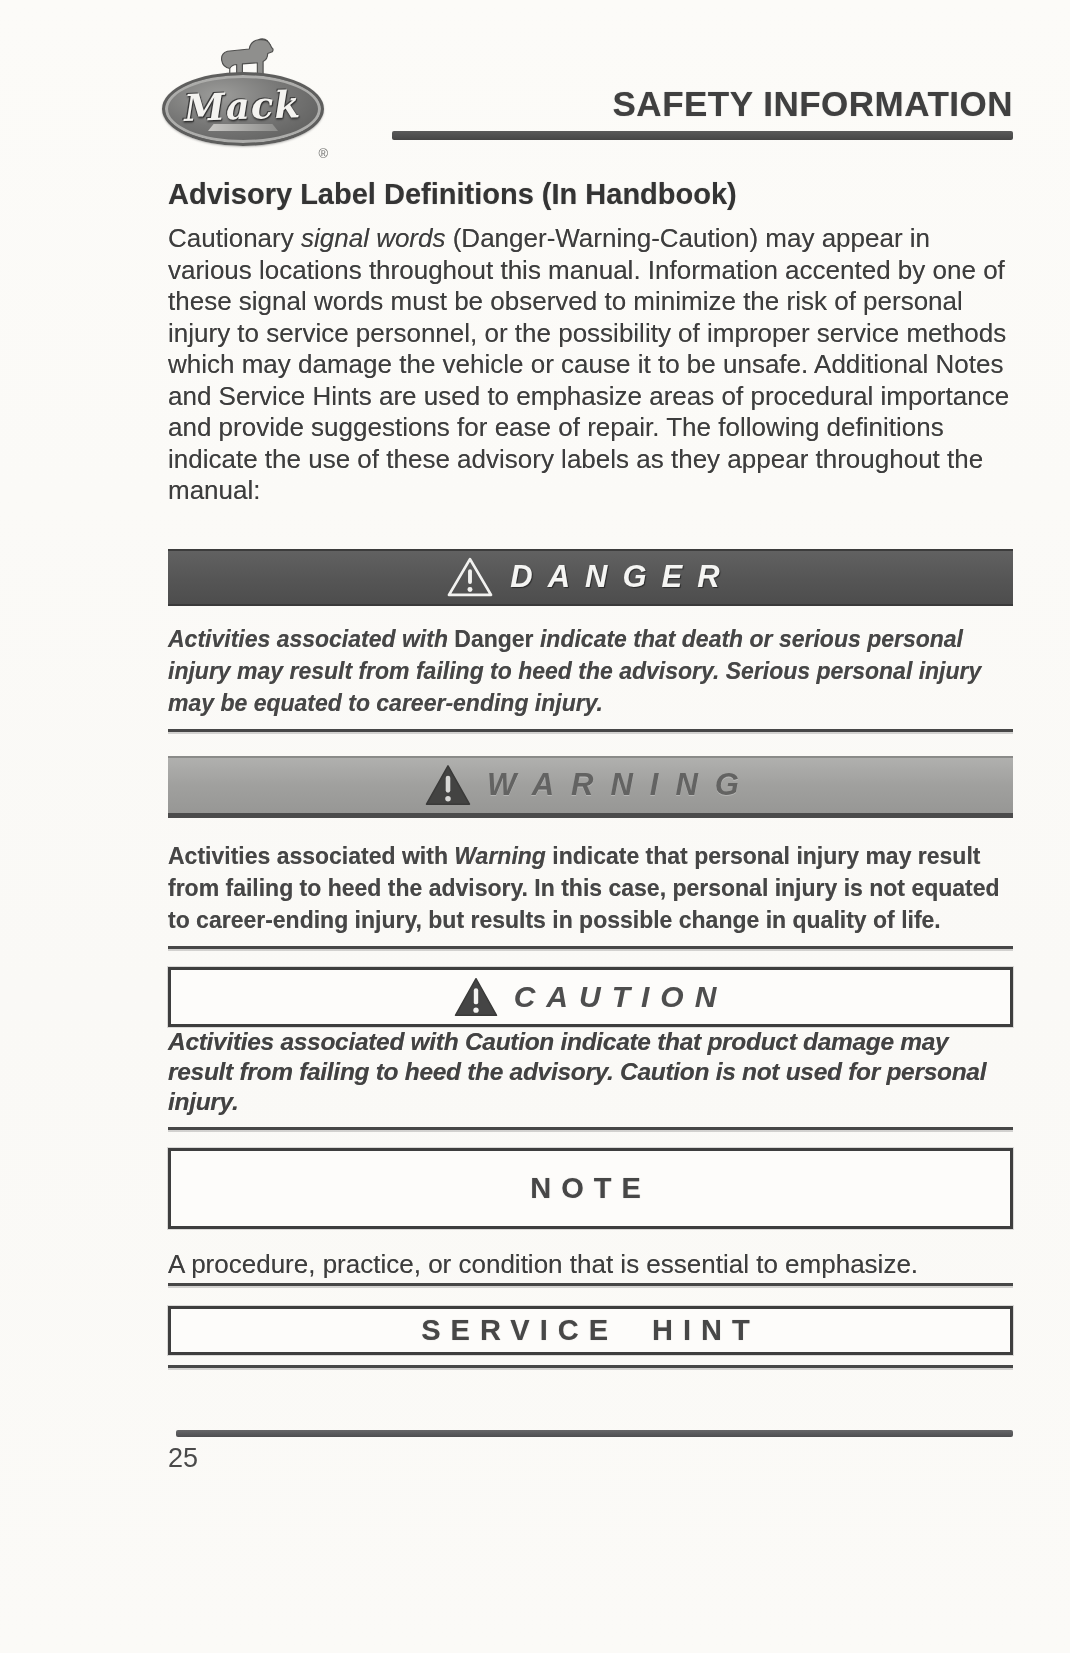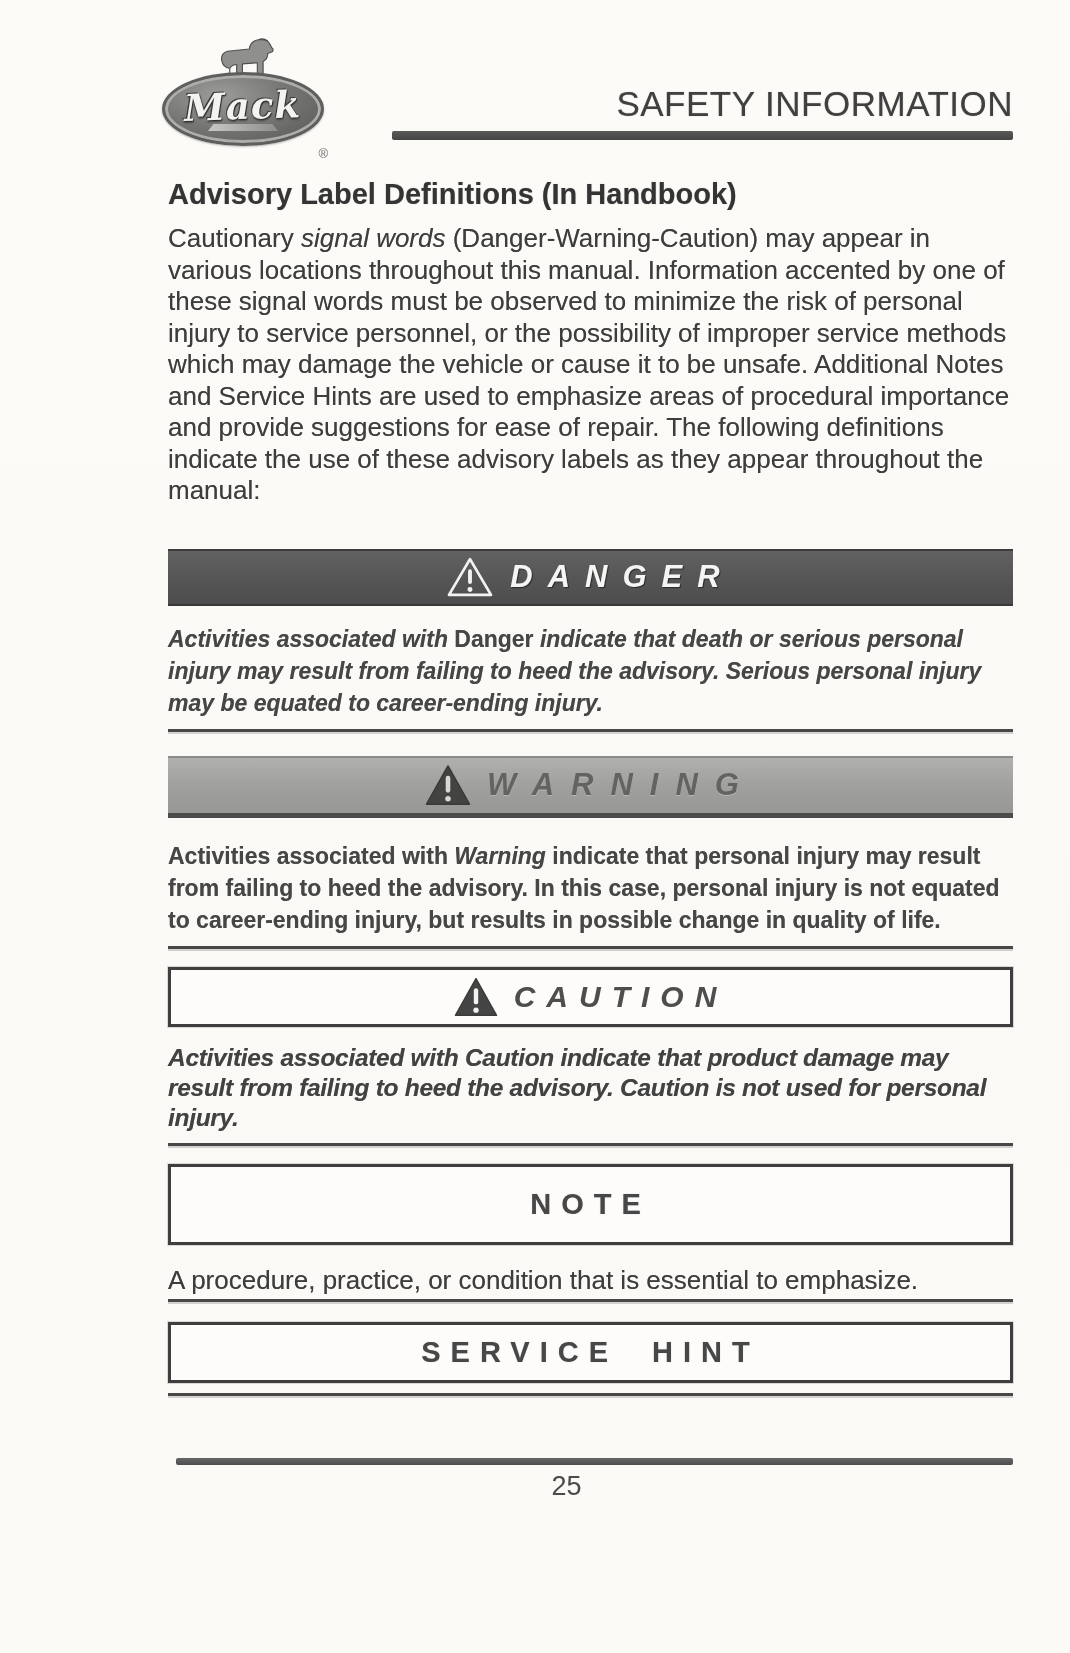--- a/index.html
+++ b/index.html
@@ -46,21 +46,21 @@
     position: absolute; left: 46px; top: 88px; width: 70px; height: 7px;
     background: linear-gradient(90deg,#c9c8c5,#8d8d8b);
     clip-path: polygon(8% 0, 92% 0, 100% 100%, 0 100%);
   }
   .logo .reg {
     position: absolute; right: 4px; top: 110px; font-size: 13px; color: #6d6d6c;
   }
   .page-title {
     text-align: right;
     padding-top: 46px;
-    font-size: 35px; font-weight: normal; color: #404040;
+    font-size: 35px; font-weight: bold; color: #404040;
     letter-spacing: 0.5px;
     text-shadow: 0 0 1px rgba(64,64,64,.45);
   }
   .header-rule {
     margin-top: 7px; margin-left: 224px; height: 9px;
     background: linear-gradient(180deg,#5a5a5a,#454545);
     border-radius: 2px;
   }
   
   .section-heading {
@@ -76,42 +76,41 @@
   .para .it { font-style: italic; }
   .advisory-para {
     margin-top: 17px;
     font-size: 23px; line-height: 32px; font-weight: bold; color: #464646;
     text-shadow: 0 0 0.5px rgba(70,70,70,.5);
   }
   .advisory-para.italic { font-style: italic; }
   .advisory-para .upright { font-style: normal; }
   .advisory-para .it { font-style: italic; }
   .caution-para {
-    margin-top: 16px;
     font-size: 24.5px; line-height: 30px; font-style: italic; font-weight: 600;
     color: #424242; letter-spacing: -0.3px;
     text-shadow: 0 0 0.5px rgba(66,66,66,.5);
   }
   .caution-para .bd { font-weight: bold; }
   .plain-para {
     font-size: 26px; line-height: 30.5px; color: #3d3d3d;
     text-shadow: 0 0 0.5px rgba(61,61,61,.55);
   }
   
   .rule {
     height: 3px; background: #474747; margin-top: 10px;
     box-shadow: 0 2px 0 rgba(90,90,90,.25);
   }
   .footer-rule {
     margin-top: 62px; margin-left: 8px; height: 7px;
     background: linear-gradient(180deg,#666668,#4e4e50);
     border-radius: 2px;
   }
   .page-number {
-    margin-top: 6px; text-align: center; padding-right: 48px;
+    margin-top: 6px; text-align: left; padding-right: 48px;
     font-size: 27px; color: #4a4a4a;
   }
   
   .banner, .boxlabel {
     display: flex; align-items: center; justify-content: center; gap: 16px;
   }
   .banner-danger {
     margin-top: 42px; height: 57px;
     background: linear-gradient(180deg,#616161 0%,#555555 55%,#4d4d4d 100%);
     border-top: 2px solid #3c3c3c;
@@ -141,21 +140,21 @@
   .box-caution .box-text {
     color: #4e4e4e; font-size: 30px; font-weight: bold; font-style: italic;
     letter-spacing: 11px;
   }
   .box-note { margin-top: 18px; height: 81px; }
   .box-note .box-text, .box-hint .box-text {
     color: #474747; font-size: 29px; font-weight: bold;
     letter-spacing: 10px; word-spacing: 16px;
     text-shadow: 0 0 1px rgba(71,71,71,.4);
   }
-  .box-hint { margin-top: 20px; height: 61px; }
+  .box-hint { margin-top: 20px; height: 49px; }
   .mt20 { margin-top: 20px; }
   .mt22 { margin-top: 22px; }
   .mt4  { margin-top: 4px; }
   .tri { flex: 0 0 auto; }
 </style>
 </head>
 <body>
 
 <div class="page">
   <div class="content">

